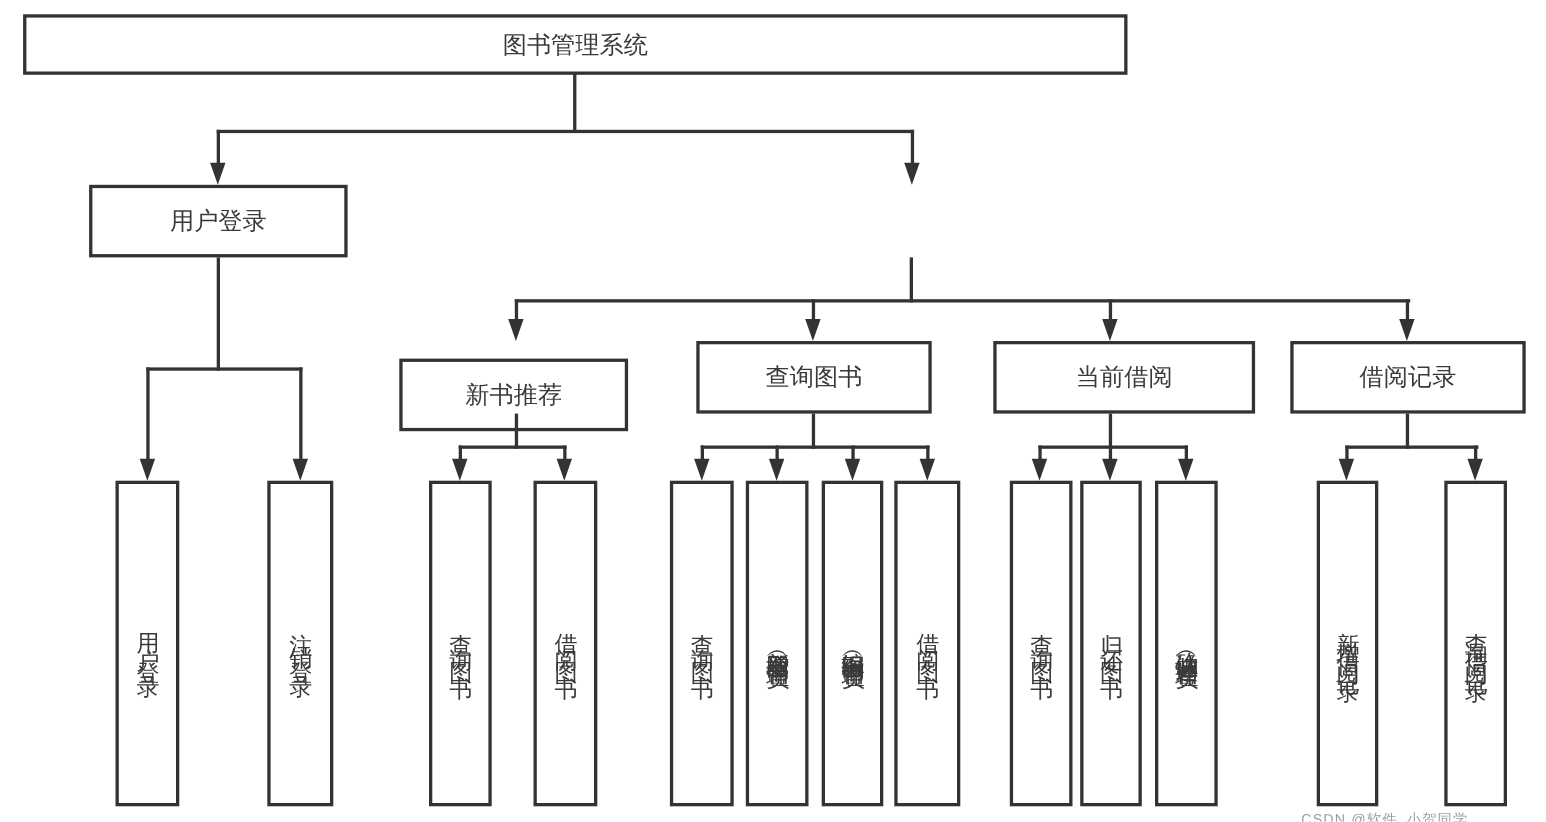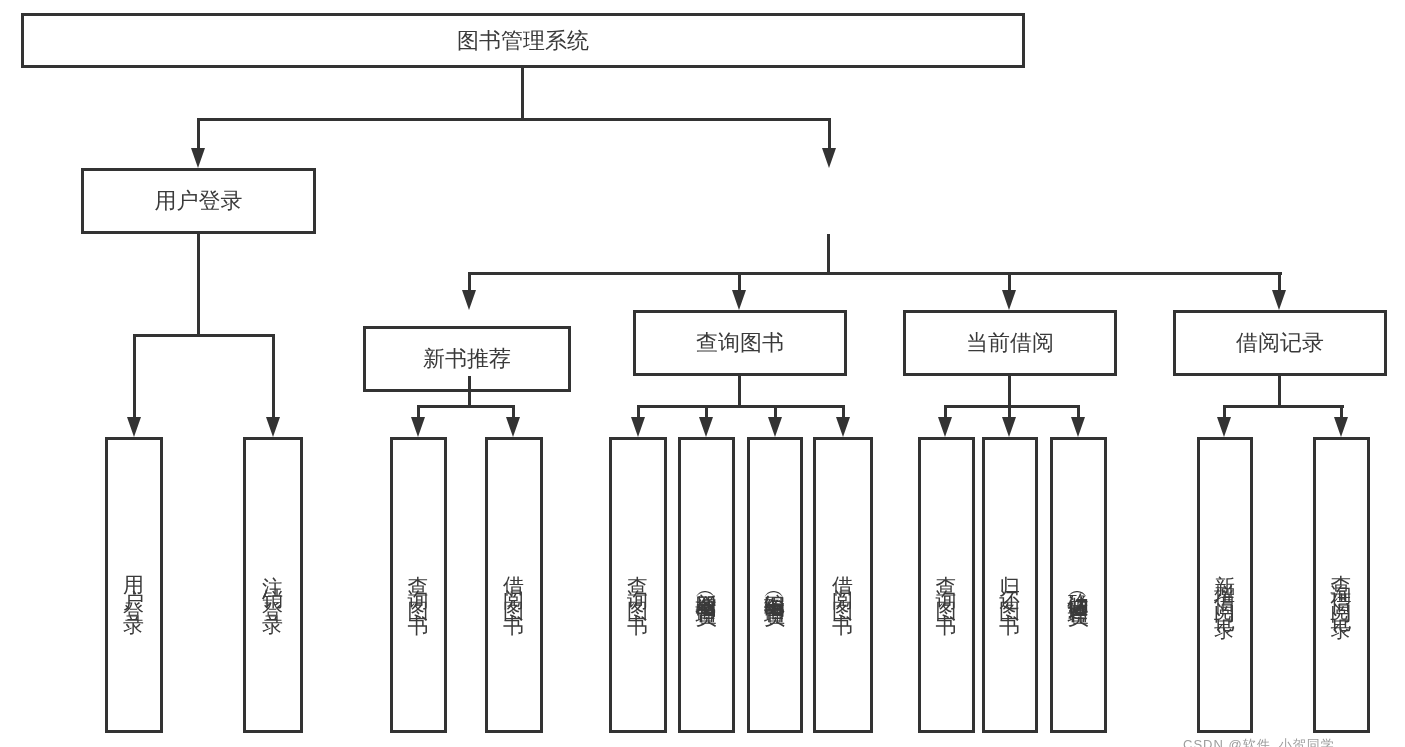--- a/index.html
+++ b/index.html
@@ -44,21 +44,21 @@
   <div class="box hnode" style="left:81px;top:168px;width:235px;">
     <span class="lbl">用户登录</span>
   </div>
 
   <div class="box hnode" style="left:363px;top:326px;width:208px;">
     <span class="lbl">新书推荐</span>
   </div>
   <div class="box hnode" style="left:633px;top:310px;width:214px;">
     <span class="lbl">查询图书</span>
   </div>
-  <div class="box hnode" style="left:903px;top:310px;width:214px;">
+  <div class="box hnode" style="left:903px;top:310px;width:238px;">
     <span class="lbl">当前借阅</span>
   </div>
   <div class="box hnode" style="left:1173px;top:310px;width:214px;">
     <span class="lbl">借阅记录</span>
   </div>
 
   <div class="box leaf" style="left:105px;">
     <span class="vt short">用户登录</span>
   </div>
   <div class="box leaf" style="left:243px;width:60px;">

